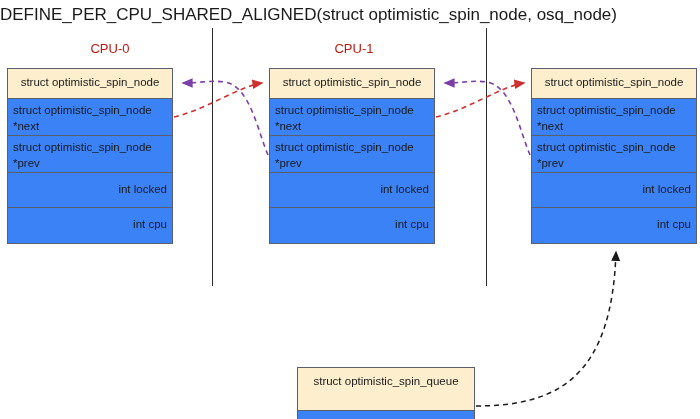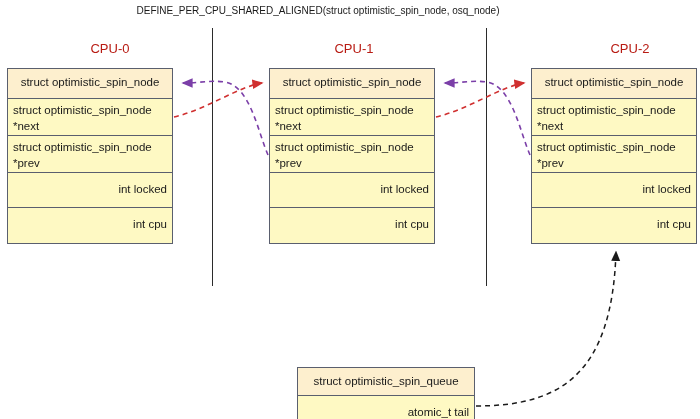--- a/index.html
+++ b/index.html
@@ -24,37 +24,36 @@
     top: 0;
     width: 700px;
     height: 419px;
     pointer-events: none;
   }
   .title {
     position: absolute;
     left: 0;
     top: 5px;
     width: 636px;
-    text-align: center;
-    font-size: 10px;
+    font-size: 17px;
     color: #1a1a1a;
     white-space: nowrap;
   }
   .cpu-label {
     position: absolute;
     font-size: 13px;
     color: #B81B13;
     text-align: center;
     white-space: nowrap;
   }
   .struct-box {
     position: absolute;
     border: 1px solid #5A5F6E;
     box-sizing: border-box;
-    background: #fef9c3;
+    background: #3b82f6;
   }
   .row {
     box-sizing: border-box;
     border-bottom: 1px solid #5A5F6E;
     font-size: 11.5px;
     color: #1a1a1a;
     padding: 4px 5px 0 5px;
     line-height: 1.35;
     overflow: hidden;
     white-space: pre-line;
@@ -89,21 +88,20 @@
 
 <div id="canvas">
 
   <div class="title">DEFINE_PER_CPU_SHARED_ALIGNED(struct optimistic_spin_node, osq_node)</div>
 
   <div class="divider" style="left:212px; top:28px; height:258px;"></div>
   <div class="divider" style="left:486px; top:28px; height:258px;"></div>
 
   <div class="cpu-label" style="left:40px; top:41px; width:140px;">CPU-0</div>
   <div class="cpu-label" style="left:284px; top:41px; width:140px;">CPU-1</div>
-  <div class="cpu-label" style="left:560px; top:41px; width:140px;">CPU-2</div>
 
   <div class="struct-box" style="left:7px; top:68px; width:166px; height:176px;">
     <div class="row header" style="height:30px;">struct optimistic_spin_node</div>
     <div class="row" style="height:37px;">struct optimistic_spin_node
 *next</div>
     <div class="row" style="height:37px;">struct optimistic_spin_node
 *prev</div>
     <div class="row single" style="height:35px;">int locked</div>
     <div class="row single" style="height:35px;">int cpu</div>
   </div>
@@ -123,21 +121,21 @@
     <div class="row" style="height:37px;">struct optimistic_spin_node
 *next</div>
     <div class="row" style="height:37px;">struct optimistic_spin_node
 *prev</div>
     <div class="row single" style="height:35px;">int locked</div>
     <div class="row single" style="height:35px;">int cpu</div>
   </div>
 
 
   <div class="struct-box" style="left:297px; top:367px; width:178px; height:64px;">
-    <div class="row header" style="height:28px;">struct optimistic_spin_queue</div>
+    <div class="row header" style="height:43px;">struct optimistic_spin_queue</div>
     <div class="row single" style="height:34px;">atomic_t tail</div>
   </div>
 
   <svg class="layer" viewBox="0 0 700 419">
     <defs>
       <marker id="arrow-red" markerWidth="7" markerHeight="7" refX="6" refY="3" orient="auto">
         <path d="M0,0 L7,3 L0,6 z" fill="#D03030"></path>
       </marker>
       <marker id="arrow-purple" markerWidth="7" markerHeight="7" refX="6" refY="3" orient="auto">
         <path d="M0,0 L7,3 L0,6 z" fill="#7B3FA8"></path>

